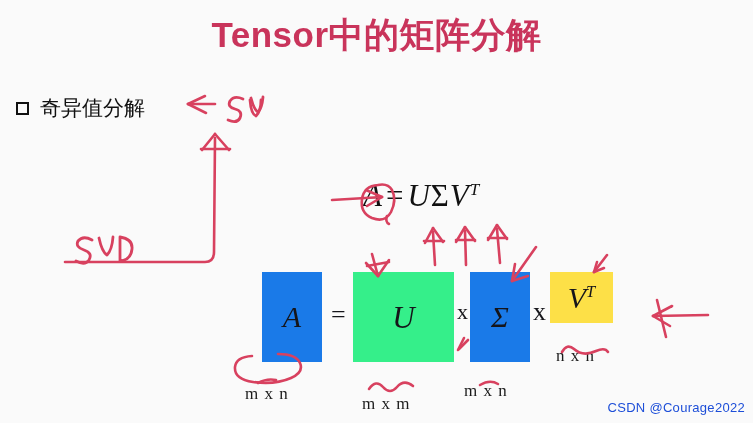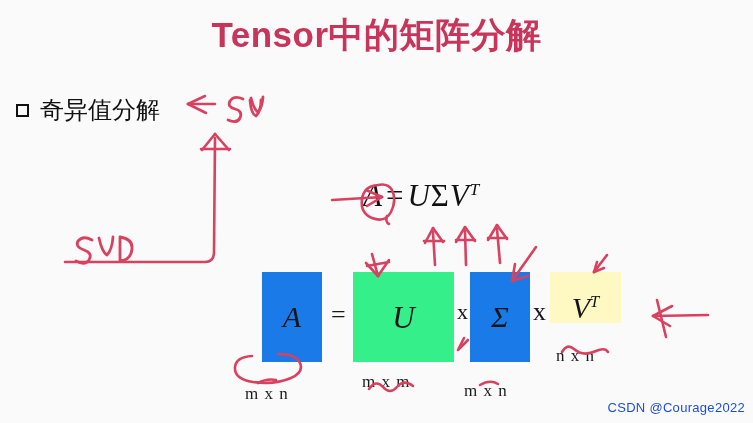--- a/index.html
+++ b/index.html
@@ -45,21 +45,21 @@
     gap: 11px;
   }
   .bullet-square {
     width: 13px; height: 13px;
     border: 2.5px solid #111111;
     background: #fafafa;
     box-sizing: border-box;
   }
   .bullet-text {
     font-family: "Liberation Sans", sans-serif;
-    font-size: 24px;
+    font-size: 21px;
     color: #111111;
     white-space: nowrap;
   }
 
   
   .equation {
     position: absolute;
     left: 363px; top: 178px;
     font-family: "Liberation Serif", serif;
     font-style: italic;
@@ -153,28 +153,28 @@
   <div class="blocks">
 
     <div class="blk" style="left:262px; top:272px; width:60px; height:90px; background:#1a7ae8;">
       <span class="blk-label">A</span>
     </div>
     <div class="dim" style="left:245px; top:360px;">m x n</div>
 
     <div class="blk" style="left:353px; top:272px; width:101px; height:90px; background:#35ef8a;">
       <span class="blk-label hand">U</span>
     </div>
-    <div class="dim" style="left:362px; top:348px;">m x m</div>
+    <div class="dim" style="left:362px; top:370px;">m x m</div>
 
     <div class="blk" style="left:470px; top:272px; width:60px; height:90px; background:#1a7ae8;">
       <span class="blk-label">Σ</span>
     </div>
     <div class="dim" style="left:464px; top:357px;">m x n</div>
 
-    <div class="blk" style="left:550px; top:272px; width:71px; height:51px; background:#fef9c3;align-items:flex-end;">
+    <div class="blk" style="left:550px; top:272px; width:63px; height:51px; background:#fde047;">
       <span class="blk-label"><span>V</span><sup>T</sup></span>
     </div>
     <div class="dim" style="left:556px; top:322px;">n x n</div>
 
     <div class="opsym big" style="left:331px; top:300px;">=</div>
     <div class="opsym" style="left:457px; top:299px;">x</div>
     <div class="opsym big" style="left:533px; top:297px;">x</div>
   </div>
 
   <svg id="ink" viewBox="0 0 753 423">

